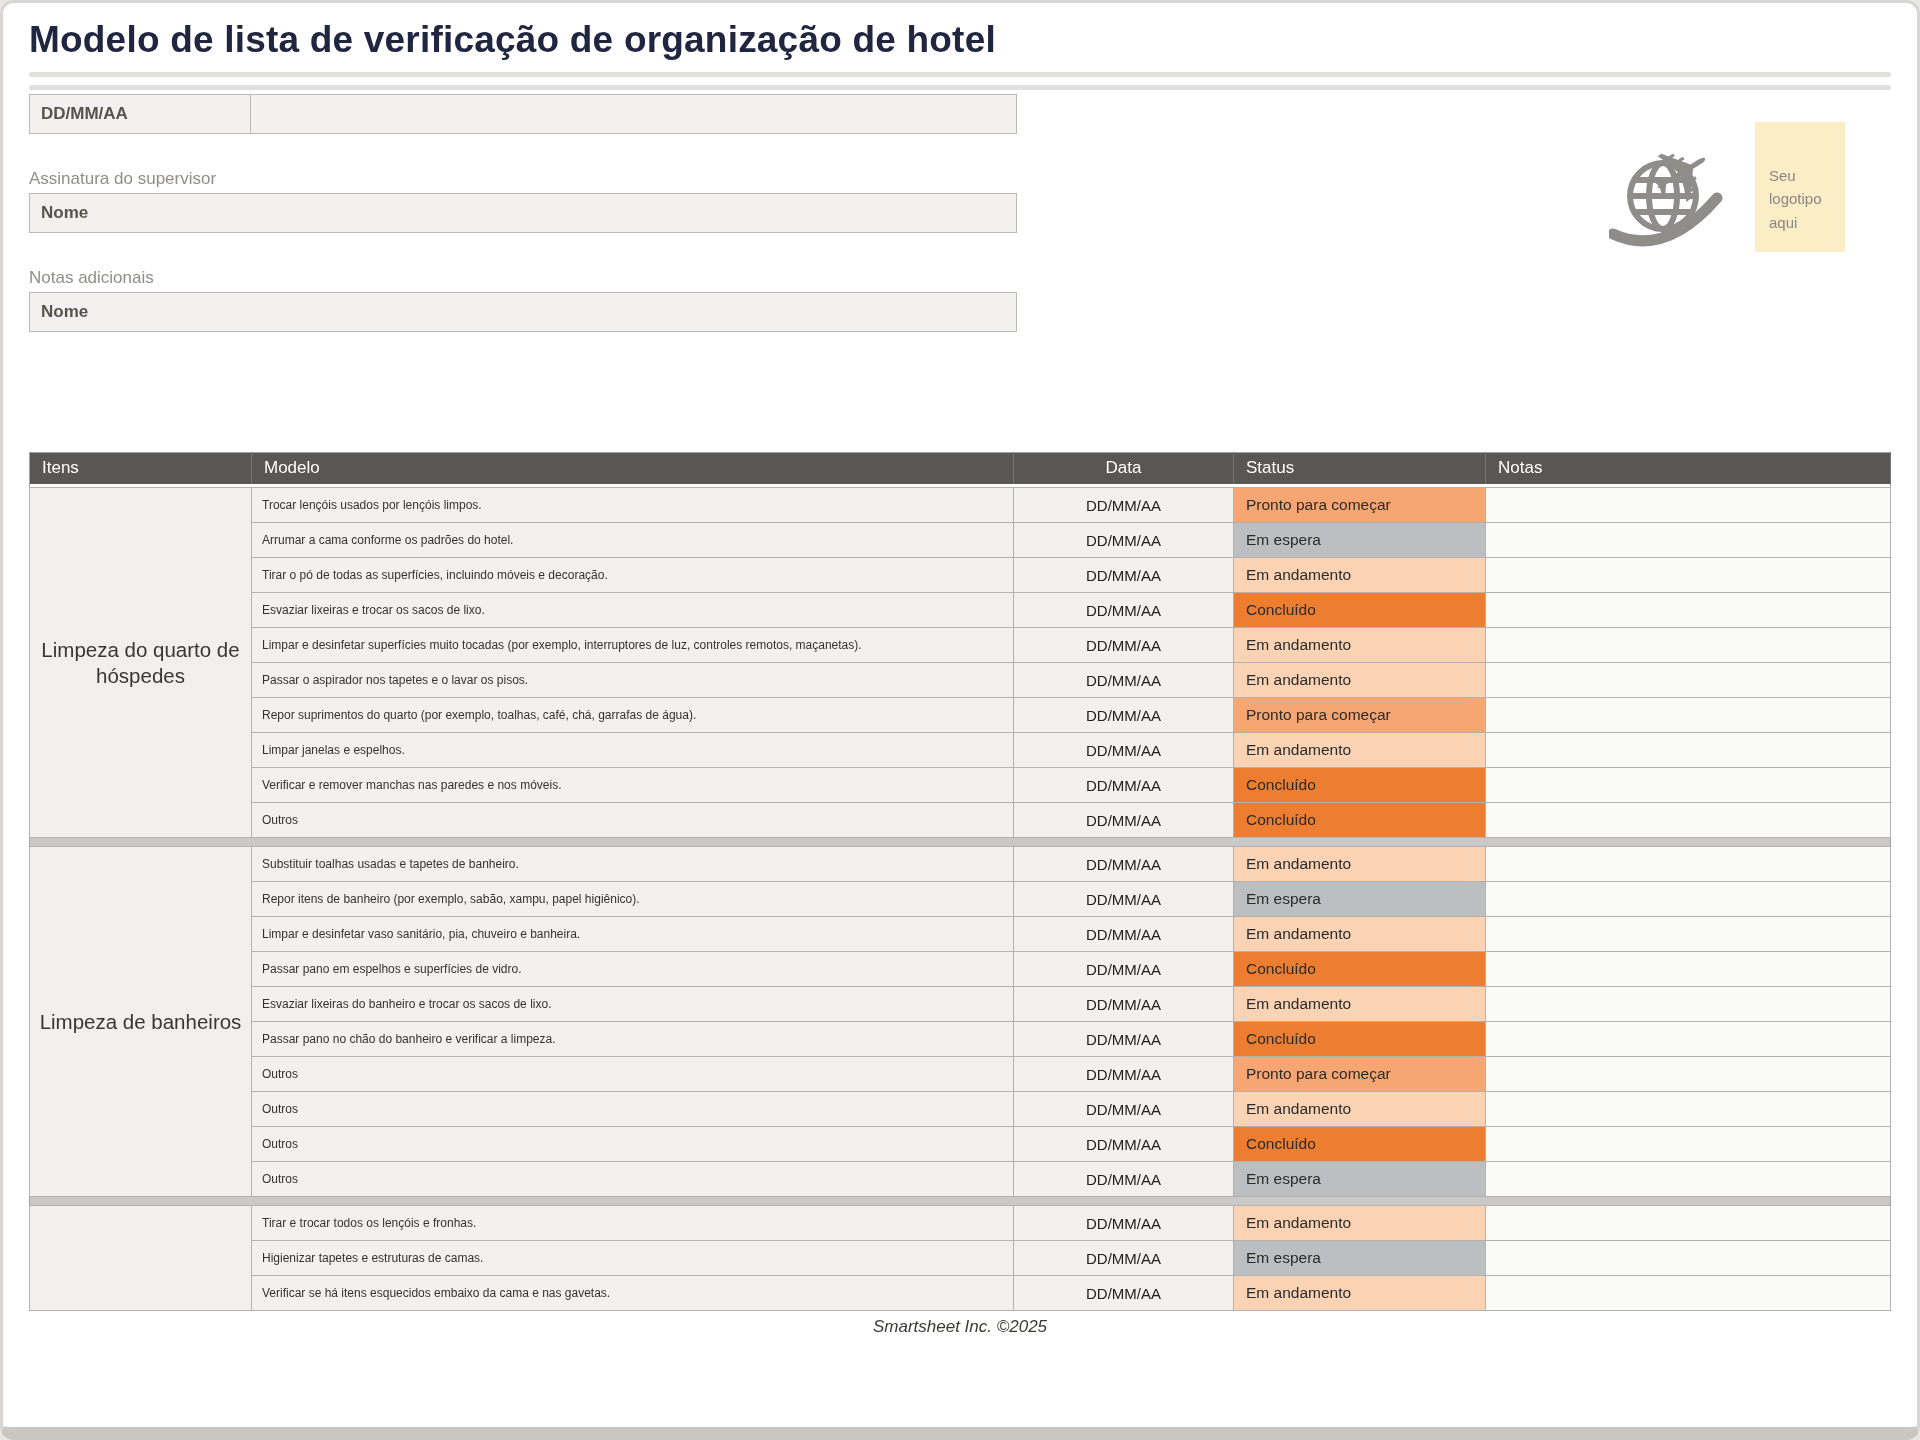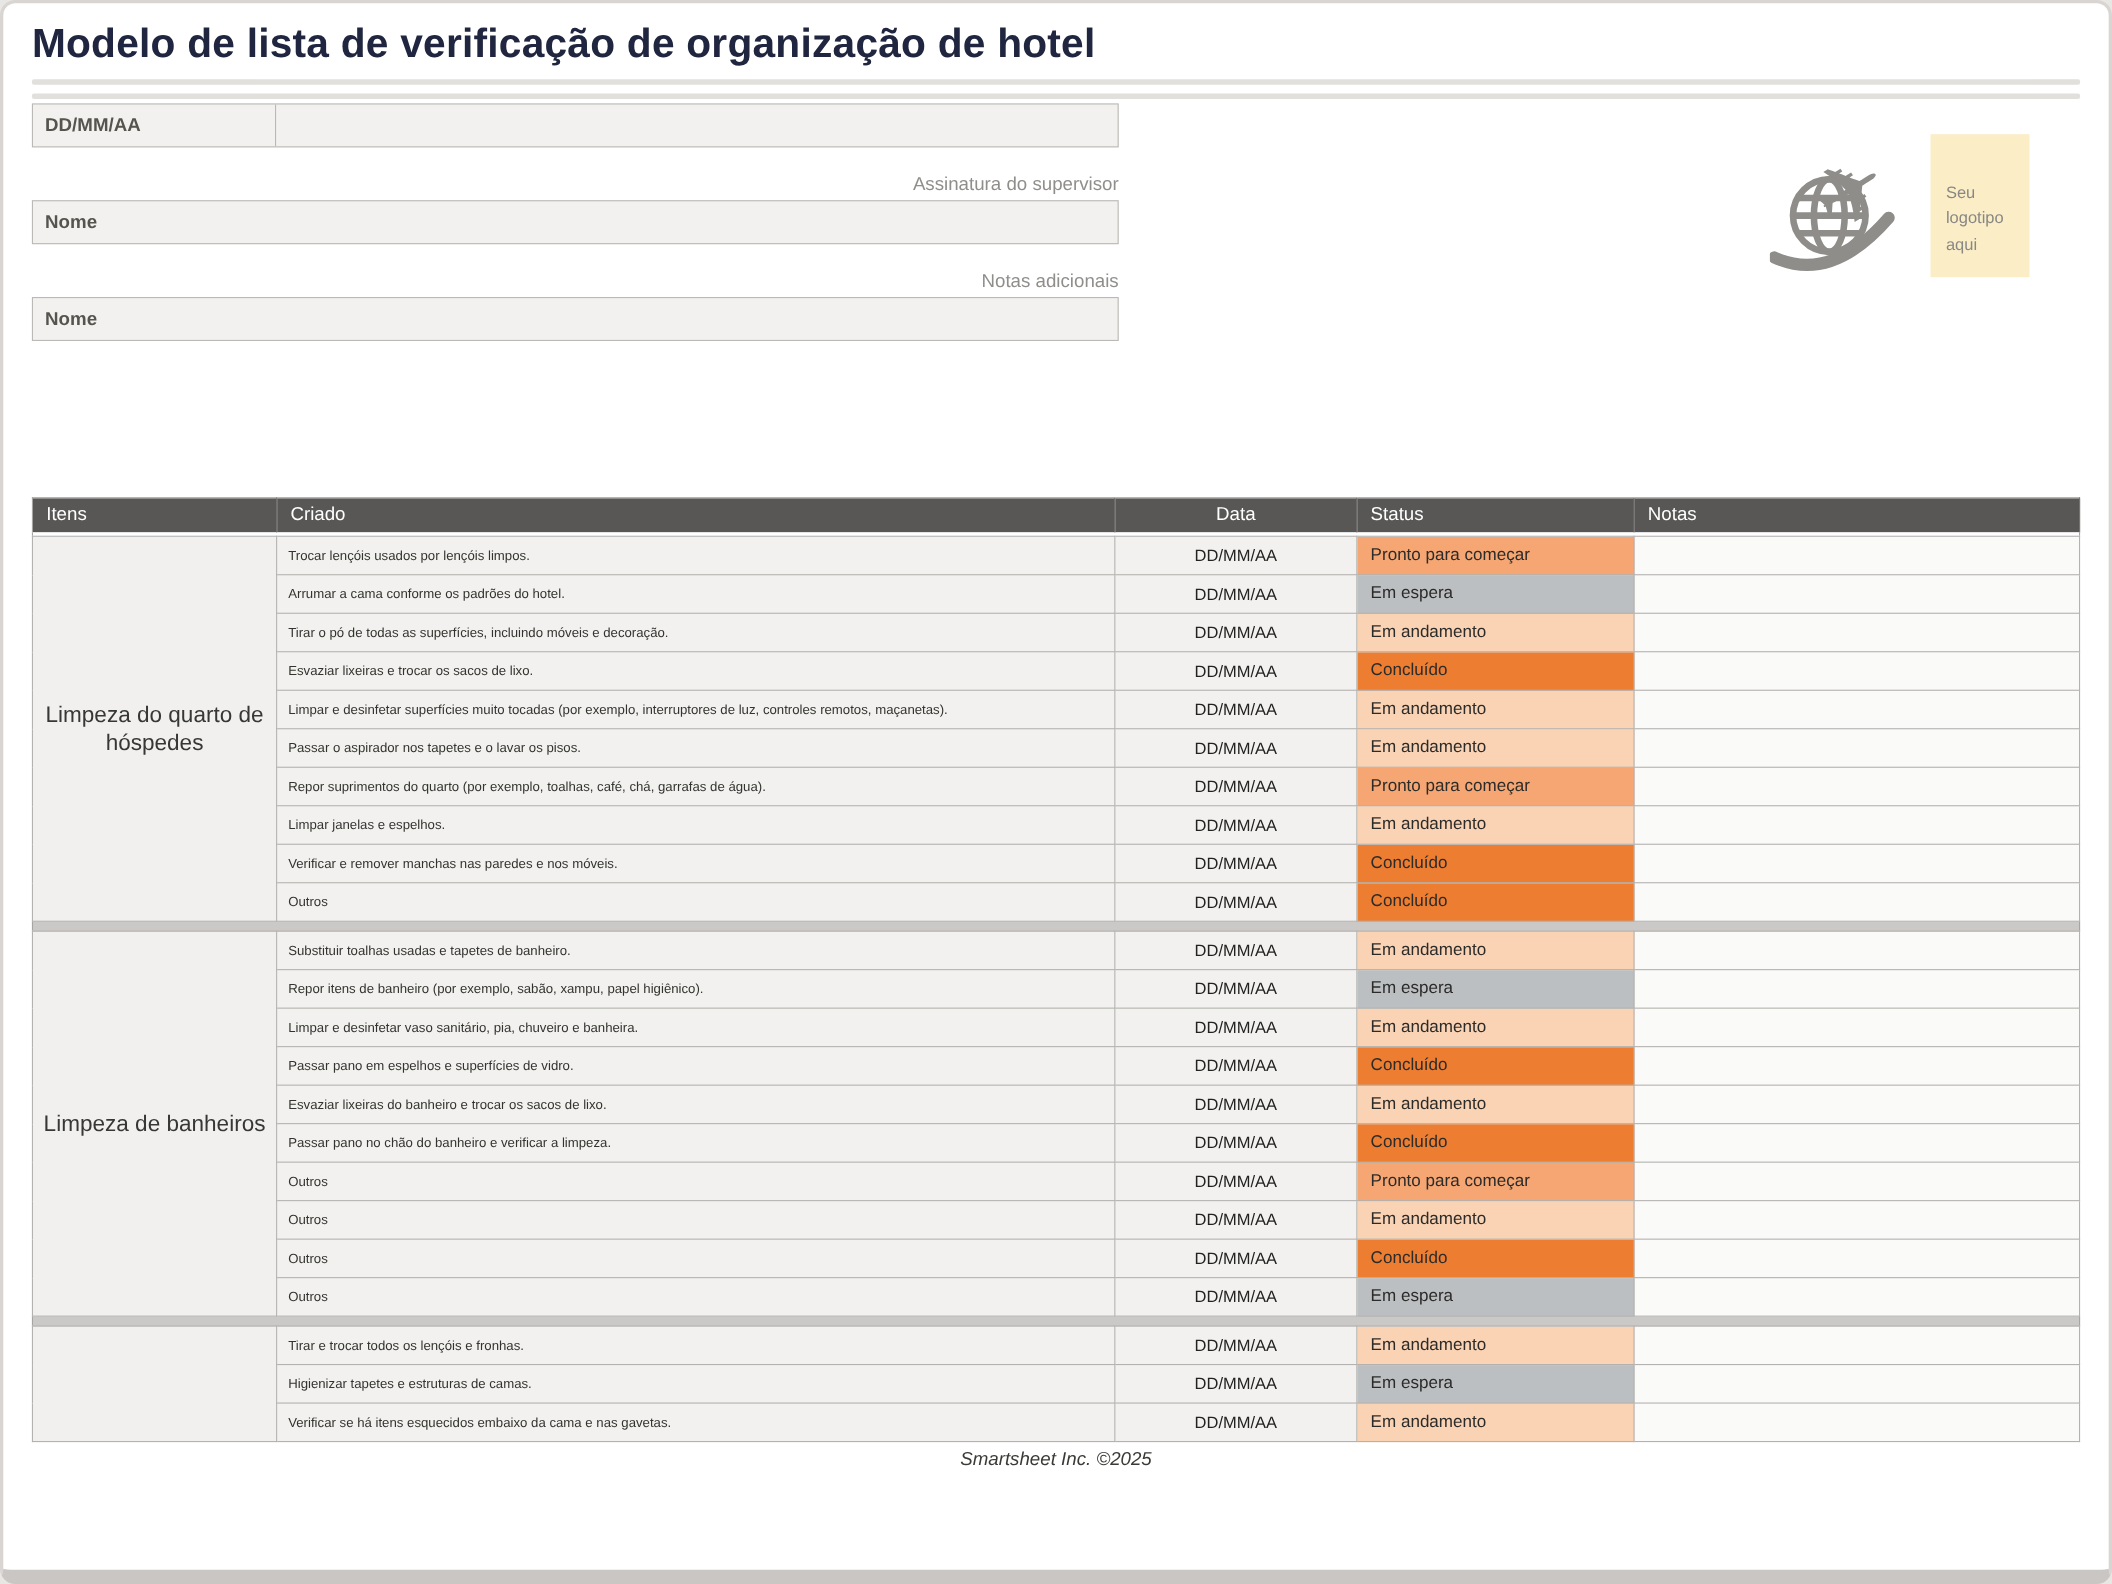--- a/index.html
+++ b/index.html
@@ -23,21 +23,21 @@
   .labels-row { display:flex; margin-top:36px; }
   .field-label { font-size:17px; color:#908e8b; display:block; }
   .label-date { width:222px; }
   .field-box {
     margin-top:4px; background:#f2f1ef; border:1px solid #bbb9b6; height:40px;
     display:flex; align-items:center;
   }
   .field-box .cell { padding-left:11px; font-size:17px; font-weight:bold; color:#55544e; }
   .split .cell-date { width:221px; height:100%; display:flex; align-items:center; border-right:1px solid #bbb9b6; }
   .split .cell-name { flex:1; height:100%; display:flex; align-items:center; }
-  .field-group { margin-top:24px;text-align:right; }
+  .field-group { margin-top:35px; }
   .logo { position:absolute; top:28px; right:46px; display:flex; align-items:flex-start; }
   .logo-icon { margin-top:14px; margin-right:14px; }
   .logo-box {
     width:90px; height:130px; background:#fbeec7; padding:42px 10px 0 14px;
     font-size:15px; line-height:1.55; color:#898784;
   }
   table.checklist { width:100%; border-collapse:collapse; table-layout:fixed; border:1px solid #a5a4a2; }
   th {
     background:#585755; color:#ffffff; font-weight:400; font-size:17px; height:31px;
     text-align:left; padding-left:12px; border-right:1px solid #767472;margin-top:48px;
@@ -108,21 +108,21 @@
     <colgroup>
       <col style="width:222px">
         <col style="width:762px">
         <col style="width:220px">
         <col style="width:252px">
         <col>
     </colgroup>
     <thead>
       <tr>
         <th>Itens</th>
-        <th>Criado</th>
+        <th>Modelo</th>
         <th class="center">Data</th>
         <th>Status</th>
         <th>Notas</th>
       </tr>
       <tr class="spacer">
           <td colspan="5"></td>
         </tr>
     </thead>
     <tbody>
         <tr class="task-row">

